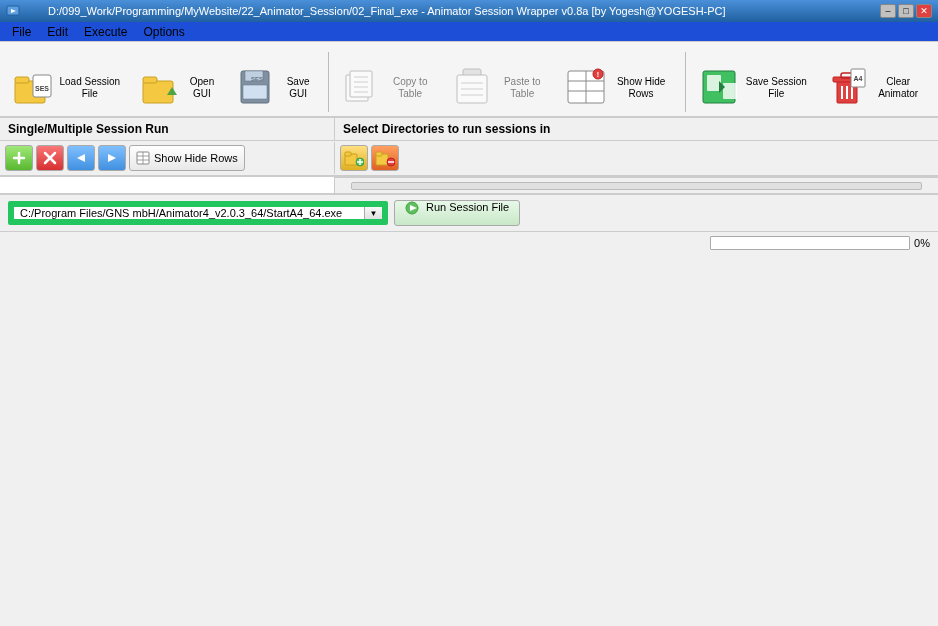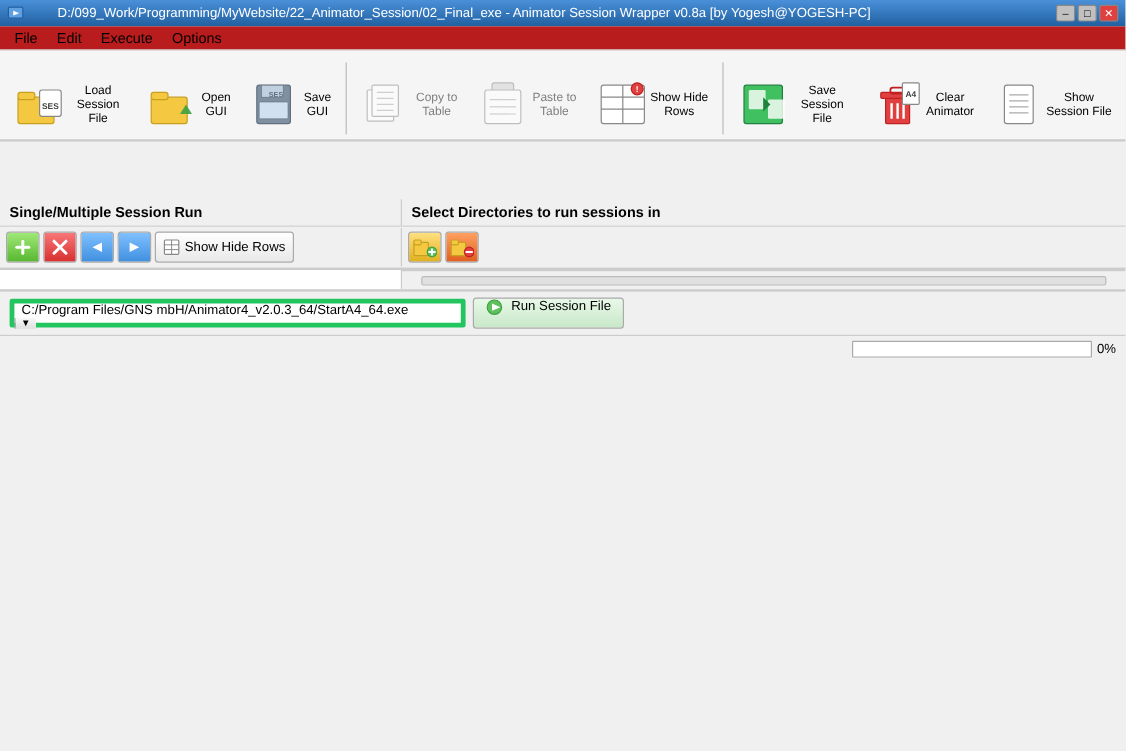--- a/index.html
+++ b/index.html
@@ -49,21 +49,21 @@
       display: flex;
       align-items: center;
       justify-content: center;
       cursor: pointer;
       color: #000;
     }
     .title-btn.close { background: #e04040; color: white; }
 
     
     .menu-bar {
-      background: #b91c1c;
+      background: #1d4ed8;
       border-bottom: 1px solid #ccc;
       height: 20px;
       display: flex;
       align-items: center;
       padding: 0 4px;
     }
     .menu-item {
       padding: 2px 8px;
       cursor: pointer;
       font-size: 12px;
@@ -108,21 +108,20 @@
       height: 60px;
       background: #bbb;
       margin: 0 2px;
     }
 
     
     .sections-header {
       display: flex;
       background: #f0f0f0;
       border-bottom: 1px solid #ccc;
-      margin-top: 48px;
     }
     .section-header-left {
       width: 335px;
       padding: 4px 8px;
       font-size: 12px;
       font-weight: bold;
       border-right: 1px solid #ccc;
     }
     .section-header-right {
       padding: 4px 8px;
@@ -230,27 +229,26 @@
       background: #f0f0f0;
       border-top: 2px solid #ccc;
       height: 38px;
       display: flex;
       align-items: center;
       padding: 0 8px;
       gap: 6px;
     }
     .exe-dropdown {
       display: flex;
-      align-items: flex-start;
-      border: 4px solid #22c55e;
+      align-items: flex-end;
+      border: 6px solid #22c55e;
       background: white;
       height: 24px;
       border-radius: 2px;
       min-width: 380px;
-      flex-direction: column;
     }
     .exe-dropdown-text {
       flex: 1;
       padding: 0 6px;
       font-size: 11px;
     }
     .exe-dropdown-arrow {
       width: 18px;
       height: 100%;
       display: flex;
@@ -442,32 +440,20 @@
         <rect x="16" y="6" width="12" height="5" rx="2" fill="none" stroke="#c02020" stroke-width="1.5"></rect>
 
         <rect x="26" y="2" width="14" height="18" rx="1" fill="white" stroke="#888" stroke-width="1"></rect>
         <text x="33" y="14" text-anchor="middle" font-size="7" fill="#404040" font-weight="bold">A4</text>
       </svg>
     </div>
     <span class="btn-label">Clear Animator</span>
   </div>
 
 
-  <div class="toolbar-btn">
-    <div class="icon-area">
-      <svg width="44" height="40" viewBox="0 0 44 40">
-        <rect x="10" y="4" width="24" height="32" rx="2" fill="white" stroke="#888" stroke-width="1"></rect>
-        <line x1="14" y1="12" x2="30" y2="12" stroke="#aaa" stroke-width="1"></line>
-        <line x1="14" y1="17" x2="30" y2="17" stroke="#aaa" stroke-width="1"></line>
-        <line x1="14" y1="22" x2="30" y2="22" stroke="#aaa" stroke-width="1"></line>
-        <line x1="14" y1="27" x2="30" y2="27" stroke="#aaa" stroke-width="1"></line>
-      </svg>
-    </div>
-    <span class="btn-label">Show Session File</span>
-  </div>
 </div>
 
 <div class="sections-header">
   <div class="section-header-left">Single/Multiple Session Run</div>
   <div class="section-header-right">Select Directories to run sessions in</div>
 </div>
 
 <div class="sections-toolbar">
   <div class="left-toolbar">
     <div class="sm-btn green">

